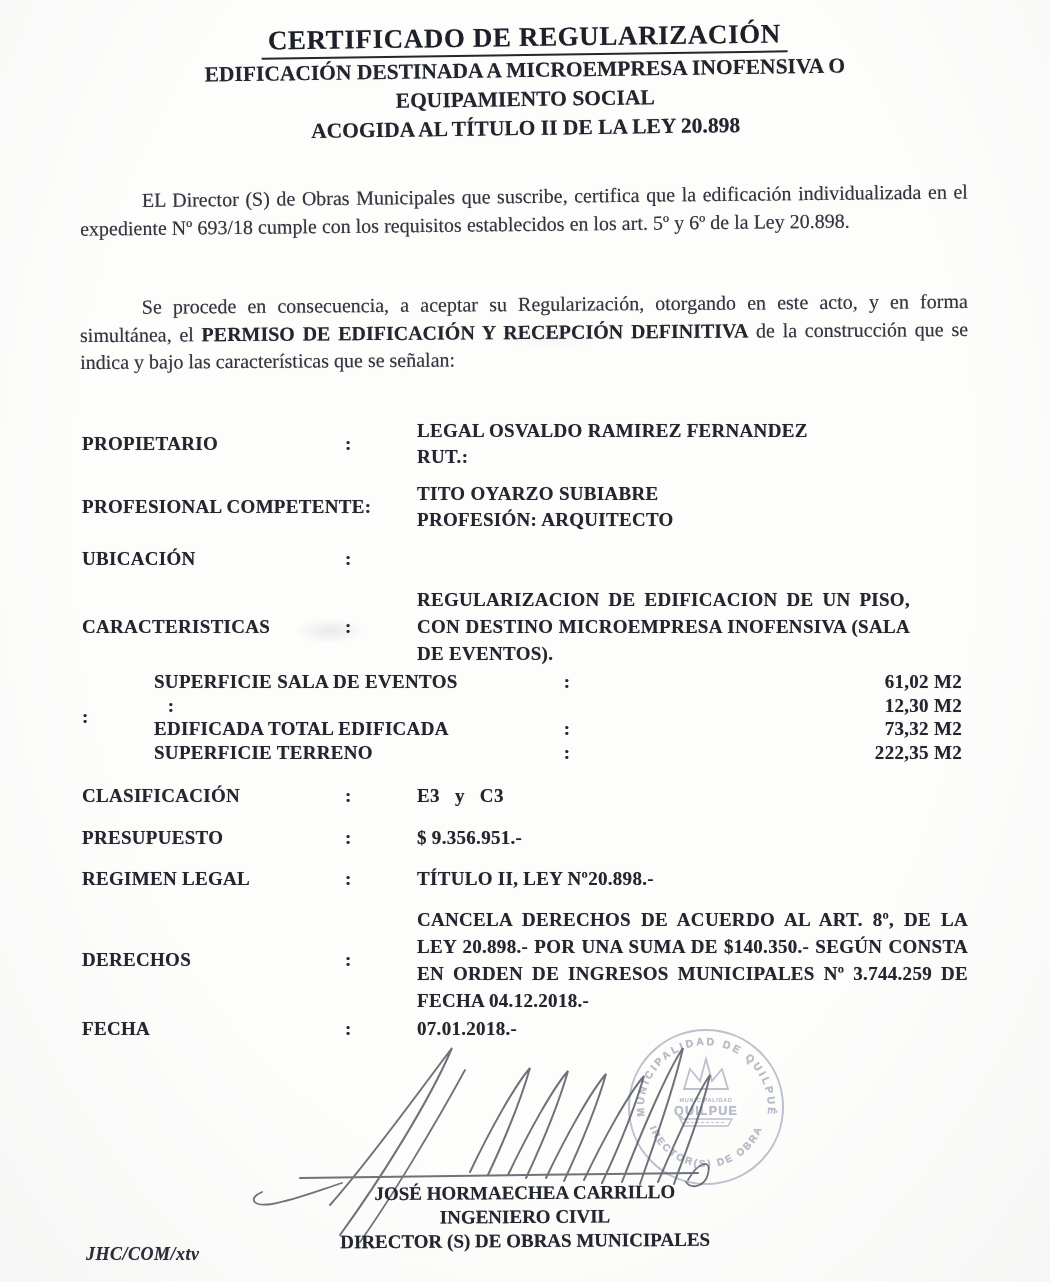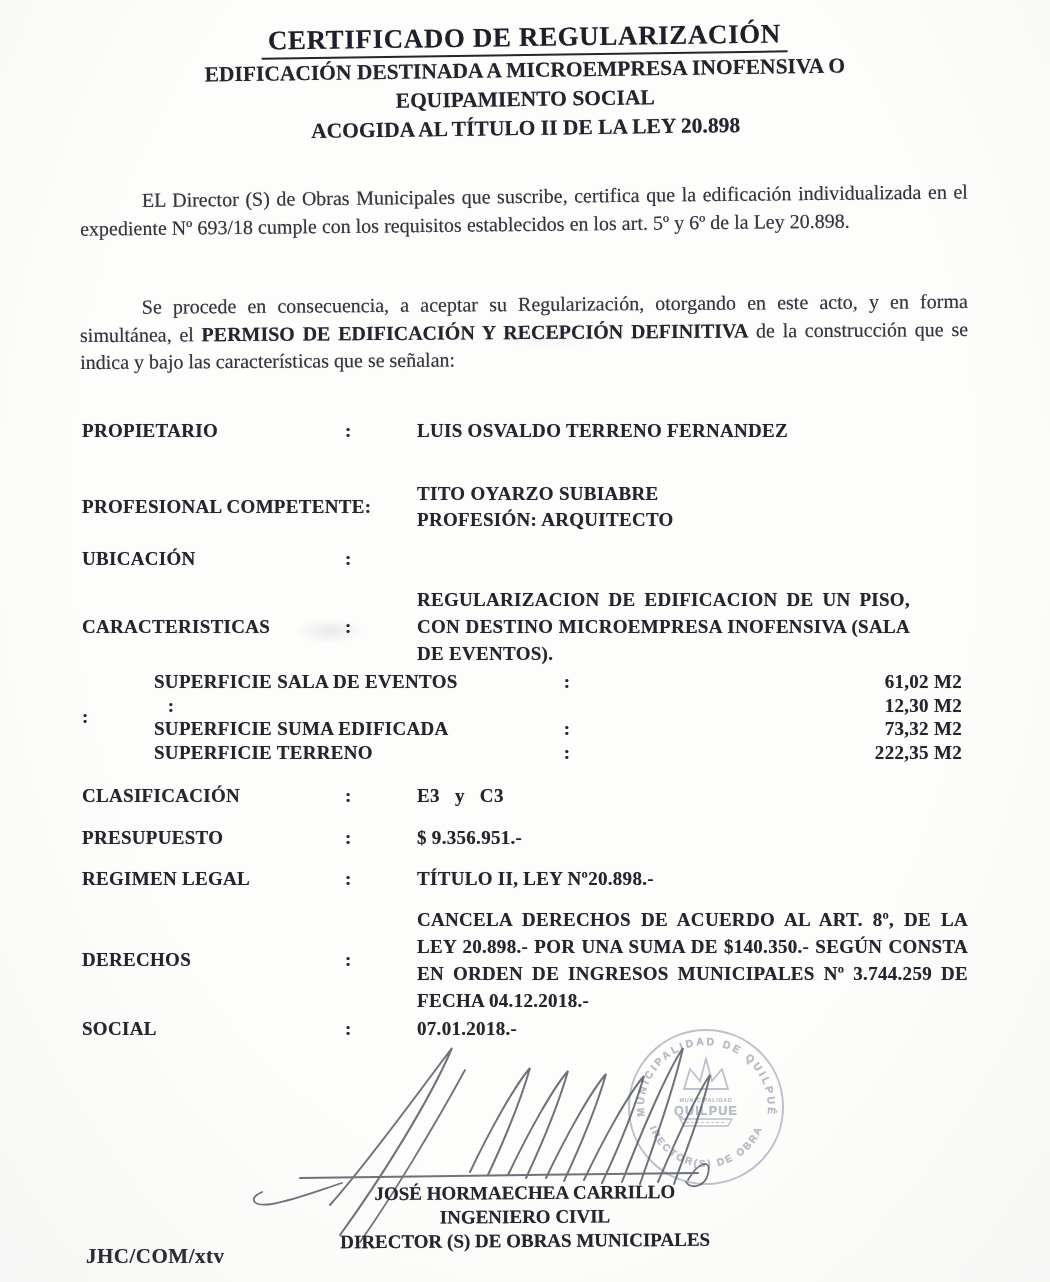--- a/index.html
+++ b/index.html
@@ -41,22 +41,22 @@
   .narrow{padding-right:58px;}
   .pre{white-space:pre-wrap;}
   .sitem{display:flex;line-height:23.5px;}
   .sname{width:396px;flex:none;}
   .scolon{width:34px;flex:none;text-align:center;}
   .sval{flex:1;text-align:right;padding-right:6px;}
 
   
   .sig-block{position:absolute;top:1181px;left:282px;width:486px;text-align:center;
              font-weight:bold;font-size:19px;line-height:23.8px;color:#23252f;transform:rotate(-0.4deg);}
-  .footer-initials{position:absolute;left:86px;top:1244px;font-size:21px;font-weight:bold;
-                   letter-spacing:.5px;color:#2a2c38;}
+  .footer-initials{position:absolute;left:86px;top:1244px;font-size:18px;font-weight:bold;
+                   letter-spacing:.5px;color:#2a2c38;font-style:italic;}
 
   .stamp-svg{position:absolute;left:620px;top:1023px;pointer-events:none;opacity:.8;}
   .sig-svg{position:absolute;left:240px;top:1030px;pointer-events:none;}
 </style>
 </head>
 <body>
 
 <div class="page ink">
   <div class="smudge s1"></div>
   <div class="smudge s2"></div>
@@ -68,21 +68,22 @@
     <div class="subtitle">ACOGIDA AL TÍTULO II DE LA LEY 20.898</div>
   </header>
 
   <p class="para para1">EL Director (S) de Obras Municipales que suscribe, certifica que la edificación individualizada en el expediente Nº 693/18 cumple con los requisitos establecidos en los art. 5º y 6º de la Ley 20.898.</p>
   <p class="para para2"><span>Se procede en consecuencia, a aceptar su Regularización, otorgando en este acto, y en forma simultánea, el </span><span class="b">PERMISO DE EDIFICACIÓN Y RECEPCIÓN DEFINITIVA</span><span> de la construcción que se indica y bajo las características que se señalan:</span></p>
 
   <div class="frow" style="top:418px">
     <span class="flabel">PROPIETARIO</span>
     <span class="fcolon">:</span>
     <span class="fvalue">
-      <span class="vline">LUIS OSVALDO TERRENO FERNANDEZ</span>
+      <span class="vline">LEGAL OSVALDO RAMIREZ FERNANDEZ</span>
+      <span class="vline">RUT.:</span>
     </span>
   </div>
 
   <div class="frow" style="top:481px">
     <span class="flabel wide">PROFESIONAL COMPETENTE:</span>
     <span class="fvalue">
       <span class="vline">TITO OYARZO SUBIABRE</span>
       <span class="vline">PROFESIÓN: ARQUITECTO</span>
     </span>
   </div>
@@ -105,21 +106,21 @@
       <span class="sitem">
         <span class="sname">SUPERFICIE SALA DE EVENTOS</span>
         <span class="scolon">:</span>
         <span class="sval">61,02 M2</span>
       </span>
       <span class="sitem">
         <span class="scolon">:</span>
         <span class="sval">12,30 M2</span>
       </span>
       <span class="sitem">
-        <span class="sname">SUPERFICIE SUMA EDIFICADA</span>
+        <span class="sname">EDIFICADA TOTAL EDIFICADA</span>
         <span class="scolon">:</span>
         <span class="sval">73,32 M2</span>
       </span>
       <span class="sitem">
         <span class="sname">SUPERFICIE TERRENO</span>
         <span class="scolon">:</span>
         <span class="sval">222,35 M2</span>
       </span>
     </span>
   </div>
@@ -142,21 +143,21 @@
     <span class="fvalue">TÍTULO II, LEY Nº20.898.-</span>
   </div>
 
   <div class="frow" style="top:906px">
     <span class="flabel">DERECHOS</span>
     <span class="fcolon">:</span>
     <span class="fvalue just">CANCELA DERECHOS DE ACUERDO AL ART. 8º, DE LA LEY 20.898.- POR UNA SUMA DE $140.350.- SEGÚN CONSTA EN ORDEN DE INGRESOS MUNICIPALES Nº 3.744.259 DE FECHA 04.12.2018.-</span>
   </div>
 
   <div class="frow" style="top:1016px">
-    <span class="flabel">SOCIAL</span>
+    <span class="flabel">FECHA</span>
     <span class="fcolon">:</span>
     <span class="fvalue">07.01.2018.-</span>
   </div>
 
   <svg class="stamp-svg" width="175" height="172" viewBox="0 0 175 172">
     <defs>
       <path id="arcTop" d="M 27.7 105.2 A 62 62 0 1 1 144.3 105.2" fill="none"></path>
       <path id="arcBottom" d="M 29.6 104.5 A 60 60 0 0 0 142.4 104.5" fill="none"></path>
     </defs>
     <g stroke="#a3a9bd" fill="none" stroke-width="2" opacity="0.9">

